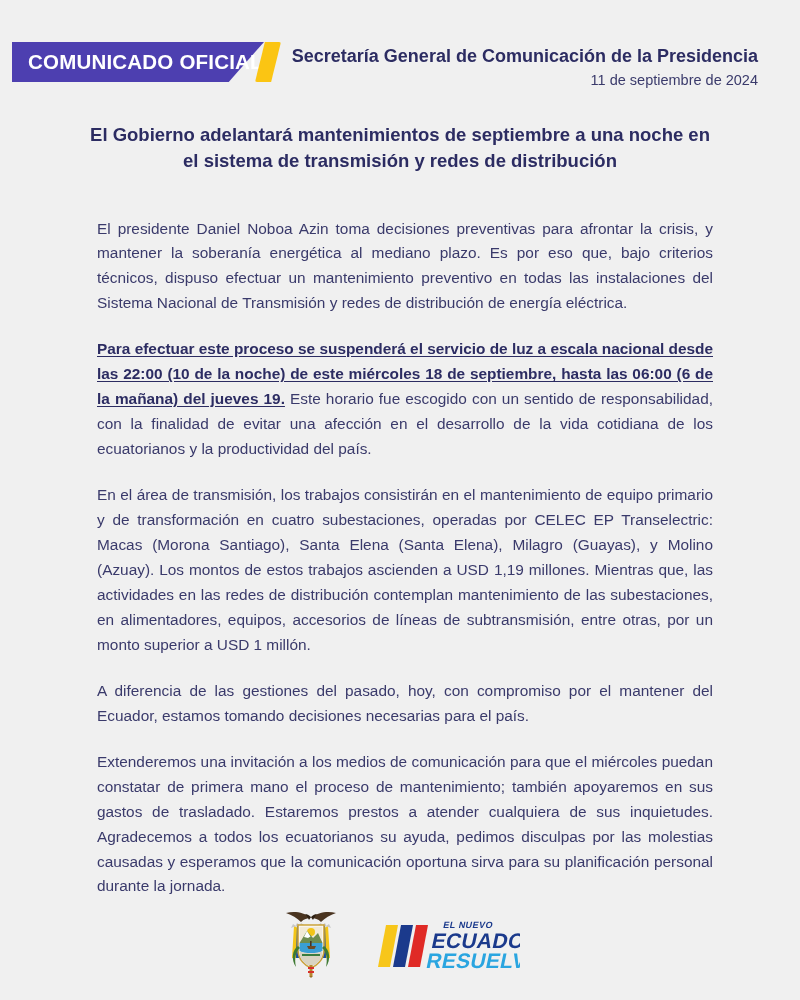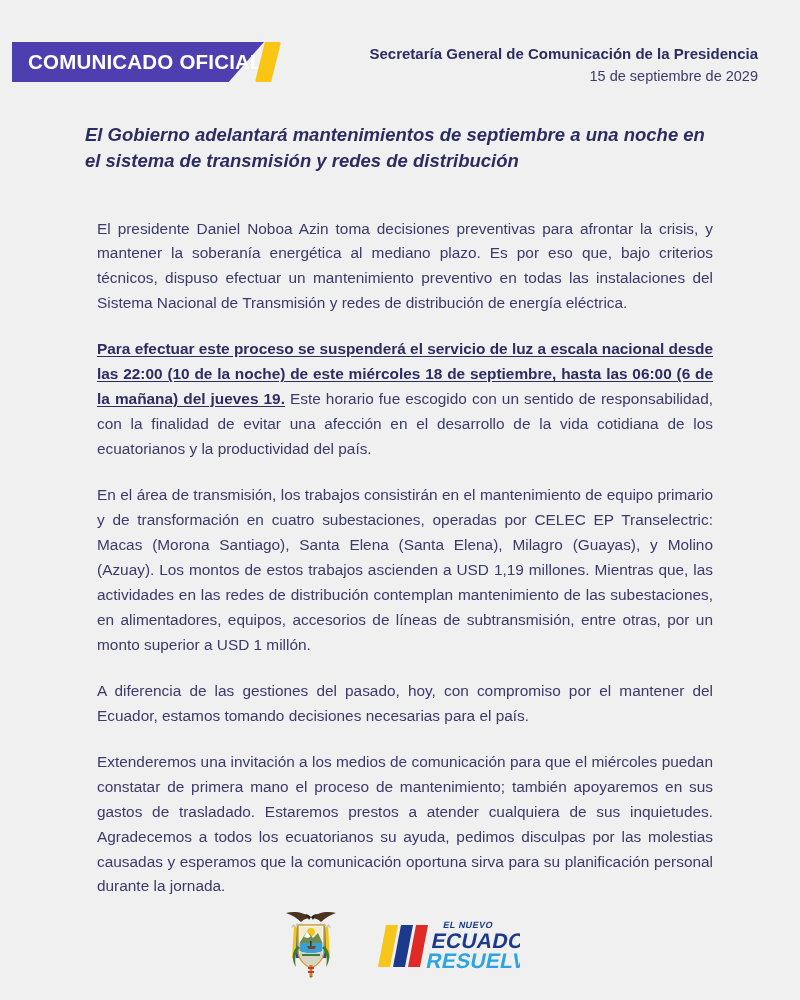--- a/index.html
+++ b/index.html
@@ -74,44 +74,43 @@
 
   .header-right {
     position: absolute;
     right: 42px;
     top: 44px;
     text-align: right;
     line-height: 1.35;
   }
 
   .org-name {
-    font-size: 15px;
+    font-size: 18px;
     font-weight: bold;
     color: #2c2c62;
     white-space: nowrap;
   }
 
   .doc-date {
     font-size: 14.5px;
     font-weight: normal;
     color: #3a3a6b;
     margin-top: 3px;
     white-space: nowrap;
   }
 
   
   .title {
     margin: 22px auto 0 auto;
     width: 630px;
-    text-align: left;
+    text-align: center;
     font-size: 18.5px;
     font-weight: bold;
     line-height: 1.42;
     color: #2c2c62;
-    font-style: italic;
   }
 
   
   .content {
     margin: 0 auto;
     padding-top: 42px;
     width: 626px;
   }
 
   .para {
@@ -154,21 +153,21 @@
   <div class="header">
 
     <div class="banner-wrap">
       <div class="banner-bg"></div>
       <div class="banner-label">COMUNICADO OFICIAL</div>
       <div class="banner-slash"></div>
     </div>
 
     <div class="header-right">
       <div class="org-name">Secretaría General de Comunicación de la Presidencia</div>
-      <div class="doc-date">15 de septiembre de 2029</div>
+      <div class="doc-date">11 de septiembre de 2024</div>
     </div>
   </div>
 
   <h1 class="title">El Gobierno adelantará mantenimientos de septiembre a una noche en el sistema de transmisión y redes de distribución</h1>
 
   <div class="content">
 
     <p class="para">
       <span>El presidente Daniel Noboa Azin toma decisiones preventivas para afrontar la crisis, y mantener la soberanía energética al mediano plazo. Es por eso que, bajo criterios técnicos, dispuso efectuar un mantenimiento preventivo en todas las instalaciones del Sistema Nacional de Transmisión y redes de distribución de energía eléctrica.</span>
     </p>

